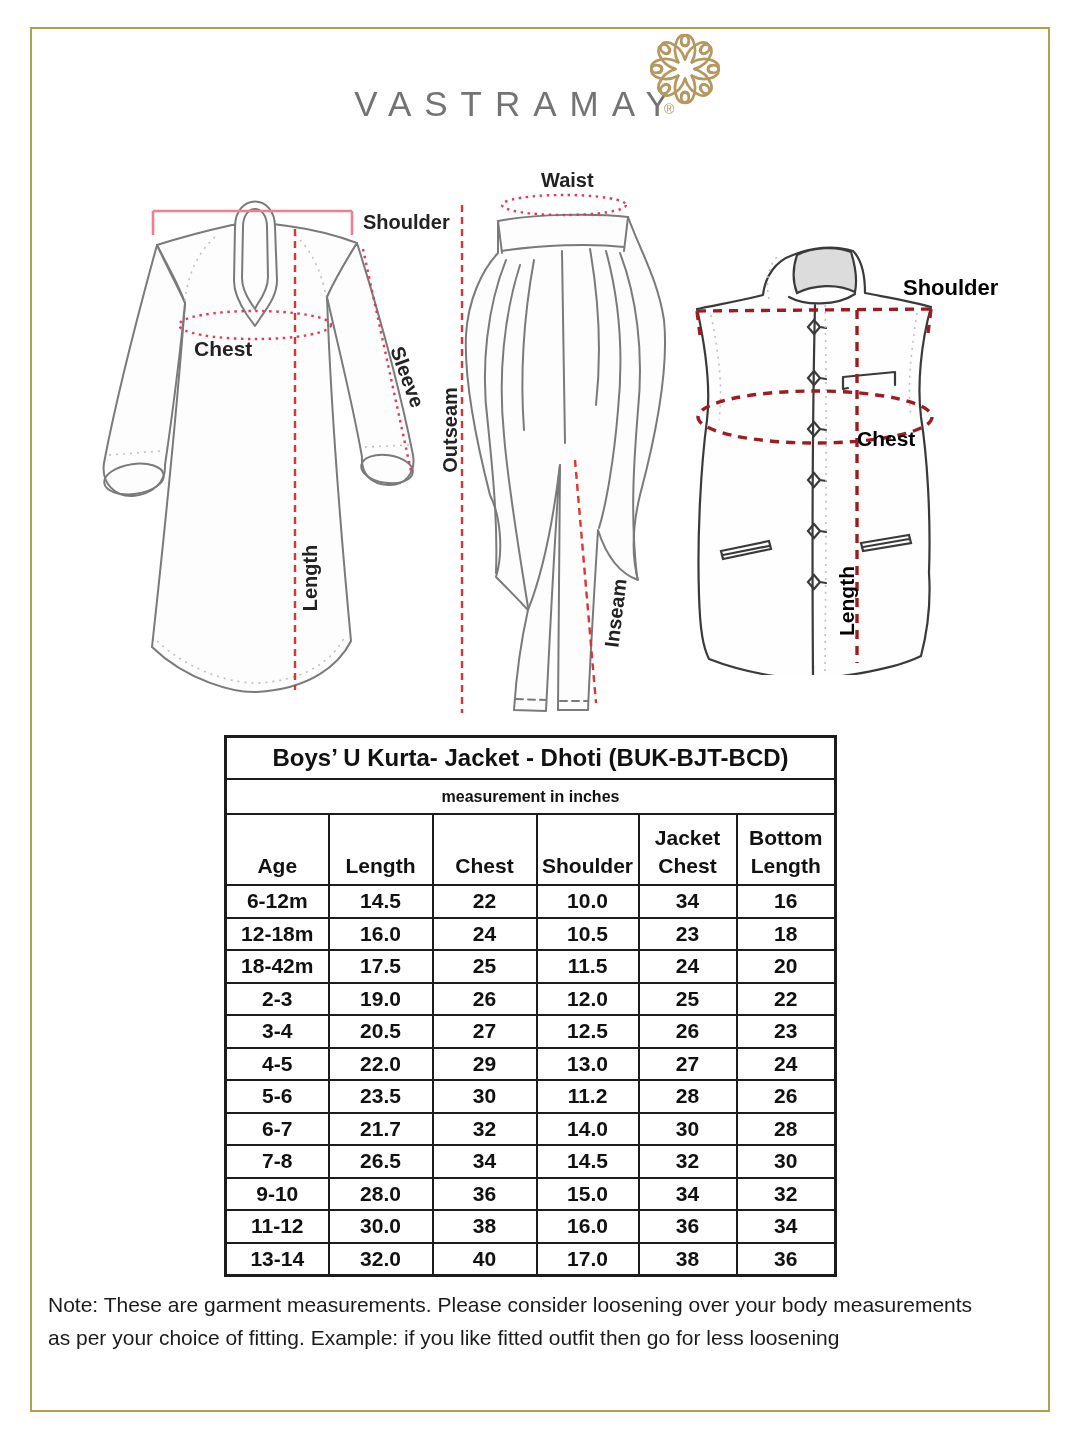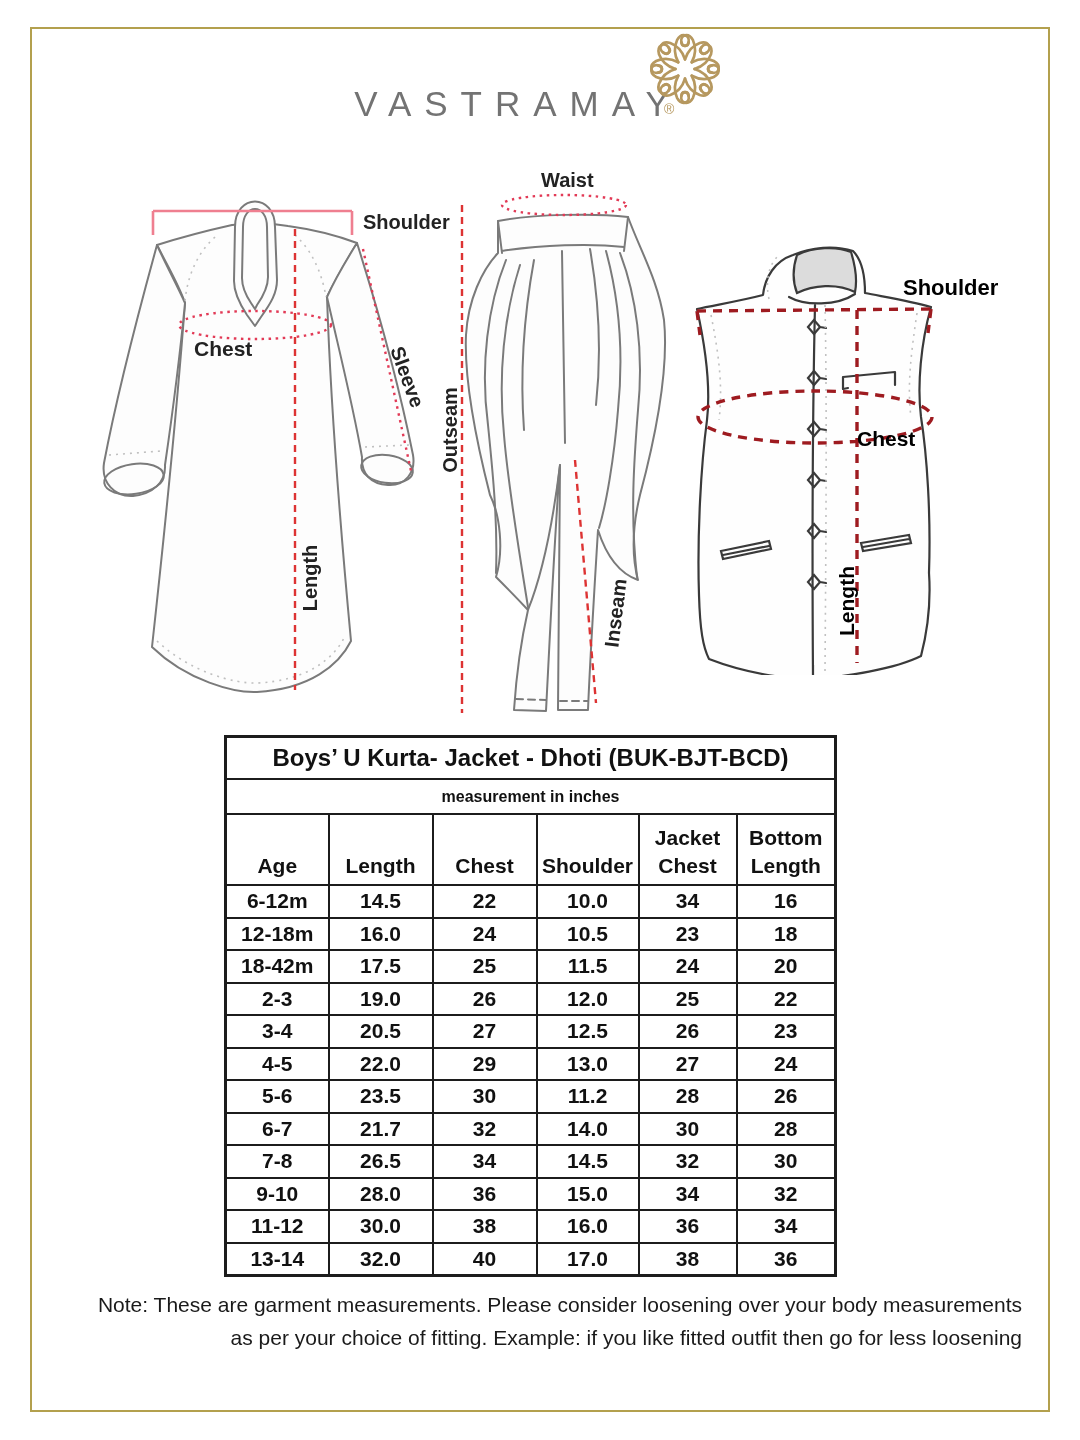--- a/index.html
+++ b/index.html
@@ -38,21 +38,21 @@
   .size-table{position:absolute;left:224px;top:735px;width:610px;border-collapse:collapse;
         table-layout:fixed;background:#fff;border:3px solid #1c1c1c;}
   .size-table td,.size-table th{border:2px solid #1c1c1c;text-align:center;font-weight:700;
         color:#111;padding:0 2px;overflow:hidden;}
   .tbl-title{font-size:24px;height:40px;}
   .tbl-sub{font-size:16px;height:33px;}
   .size-table th{font-size:21px;height:64px;vertical-align:bottom;padding-bottom:5px;line-height:1.3;border-radius:9px;}
   .size-table tbody td{font-size:21px;height:30.5px;}
 
   
-  .note{position:absolute;left:48px;right:58px;top:1288px;text-align:right;
+  .note{position:absolute;left:48px;right:58px;top:1288px;
         font-size:21px;line-height:33px;color:#1a1a1a;}
 </style>
 </head>
 <body>
 
 <div class="page">
   <div class="gold-frame"></div>
 
   <div class="brand-row">
     <span class="logo-text">VASTRAMAY</span>

